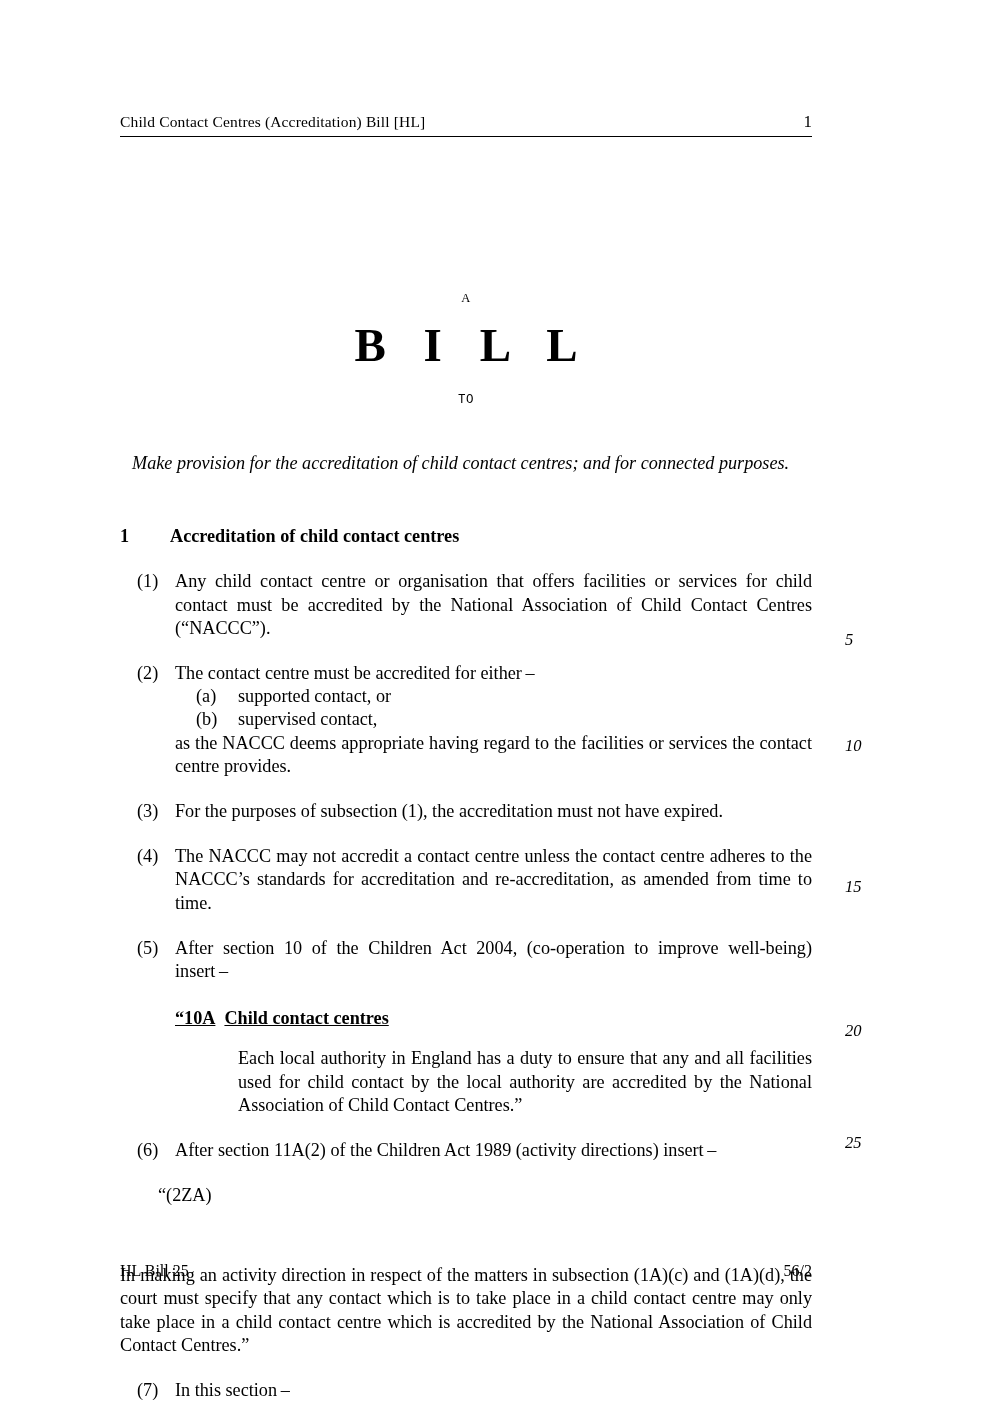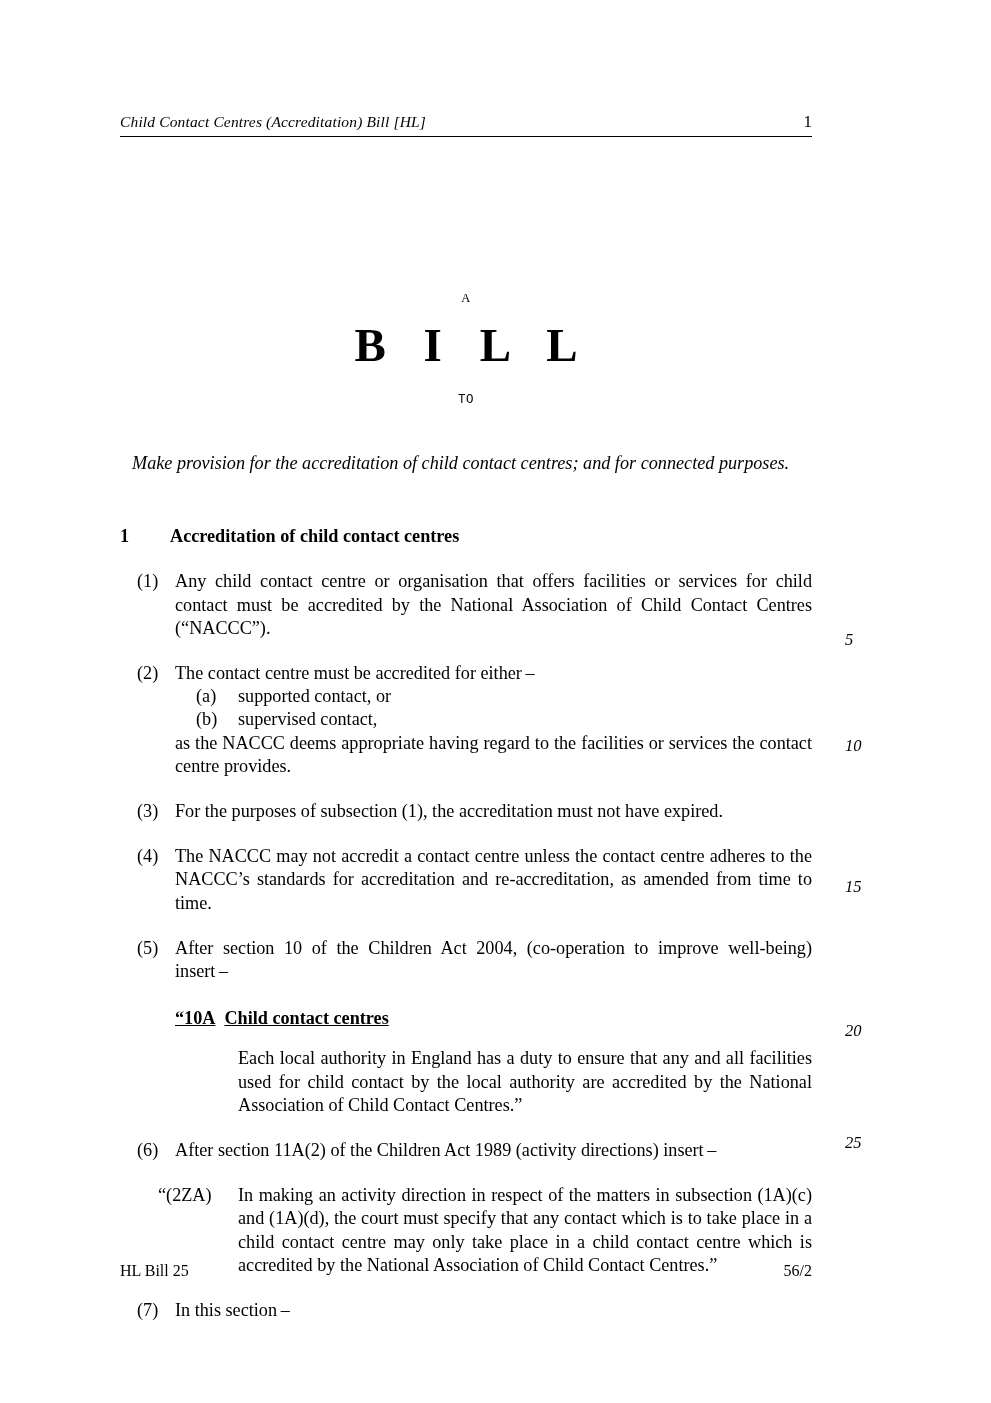--- a/index.html
+++ b/index.html
@@ -30,21 +30,20 @@
     left: 120px;
     top: 112px;
     width: 692px;
     display: flex;
     align-items: baseline;
     justify-content: space-between;
     border-bottom: 1.6px solid #000;
     padding-bottom: 4px;
   }
   .header-title {
-    font-style: italic;
     font-size: 15.5px;
     letter-spacing: 0.15px;
     white-space: nowrap;
   }
   .header-pageno {
     font-size: 17px;
     font-style: normal;
   }
 
   
@@ -153,20 +152,21 @@
     margin-top: 17px;
     margin-left: 118px;
     text-align: justify;
     text-justify: inter-word;
   }
 
   
   .quoted-sub {
     display: flex;
     margin-top: 22px;
+    flex-direction: column;
   }
   .quoted-sub-num {
     flex: 0 0 80px;
     width: 80px;
     margin-left: 38px;
   }
   .quoted-sub-body {
     flex: 1;
     text-align: justify;
     text-justify: inter-word;

